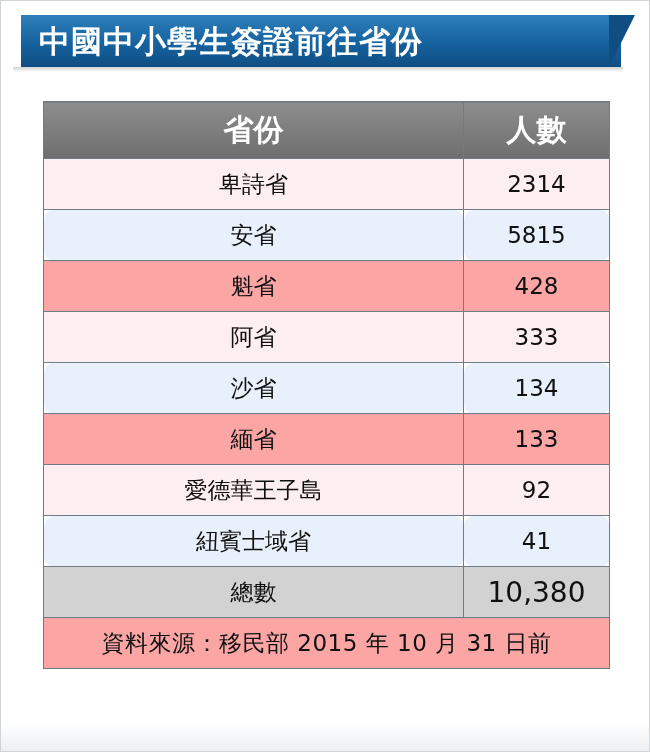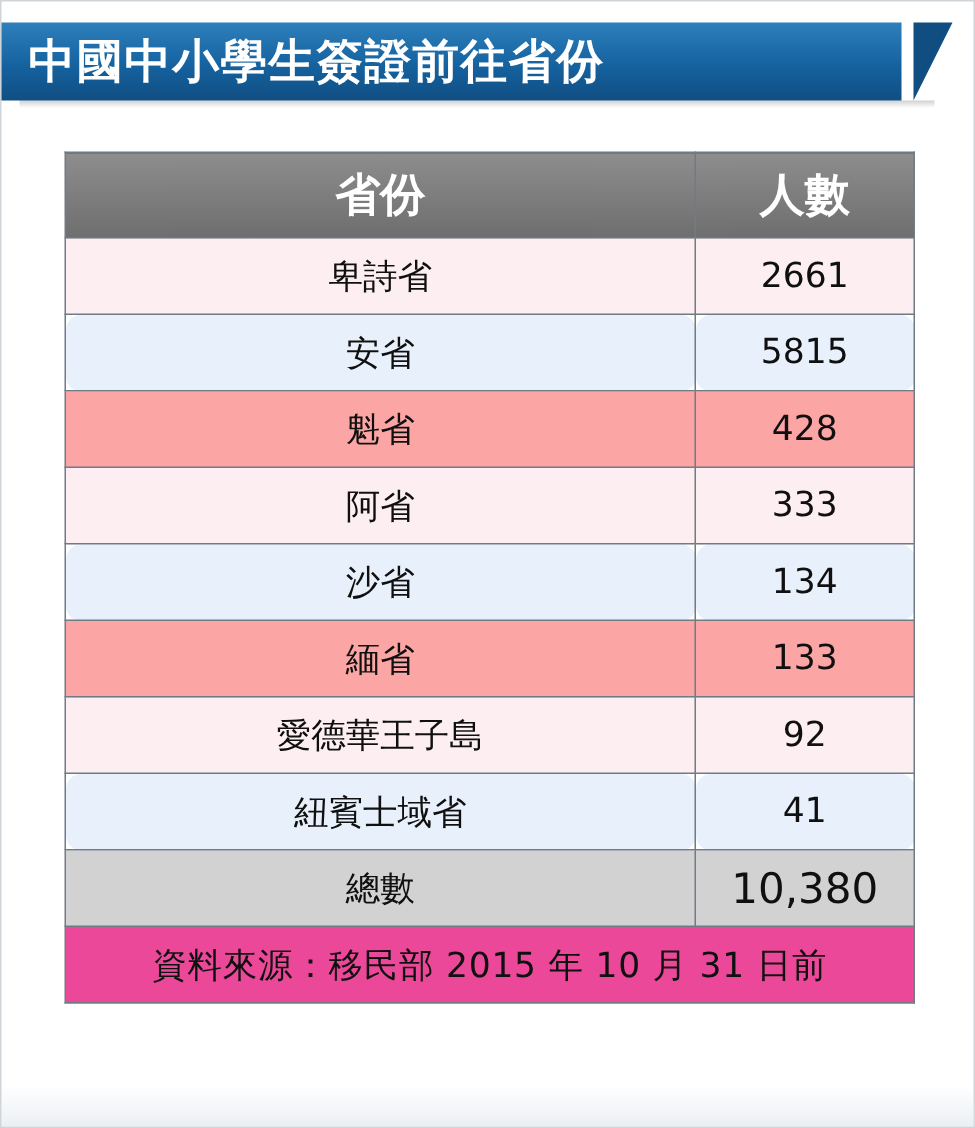--- a/index.html
+++ b/index.html
@@ -19,21 +19,21 @@
     width: 650px;
     height: 752px;
     box-sizing: border-box;
     background: #ffffff;
     border: 1px solid #cfd4d8;
   }
 
   
   .title-banner {
     position: absolute;
-    left: 0;
+    left: 20px;
     top: 14px;
     width: 600px;
     height: 52px;
     background: #1b6ca8;
     background: linear-gradient(180deg, #2d7fbb 0%, #15629f 55%, #104e82 100%);
     display: flex;
     align-items: center;
     padding-left: 18px;
     box-sizing: border-box;
   }
@@ -108,21 +108,21 @@
   }
   td.val {
     font-size: 28px;
   }
   tr.row-total td.val {
     font-size: 28px;
   }
 
   
   .source-row td {
-    background: #ec4899;
+    background: #fca5a5;
     text-align: left;
     padding-left: 12px;
     font-size: 23px;
     height: 46px;
     color: #111;
     letter-spacing: 0.5px;
     margin-top: 29px;
   }
 
   
@@ -154,21 +154,21 @@
       </colgroup>
       <thead>
         <tr>
           <th>省份</th>
           <th>人數</th>
         </tr>
       </thead>
       <tbody>
         <tr class="row-pink">
           <td class="name">卑詩省</td>
-          <td class="val">2661</td>
+          <td class="val">2314</td>
         </tr>
         <tr class="row-blue">
           <td class="name">安省</td>
           <td class="val">5815</td>
         </tr>
         <tr class="row-cream">
           <td class="name">魁省</td>
           <td class="val">428</td>
         </tr>
         <tr class="row-pink">

